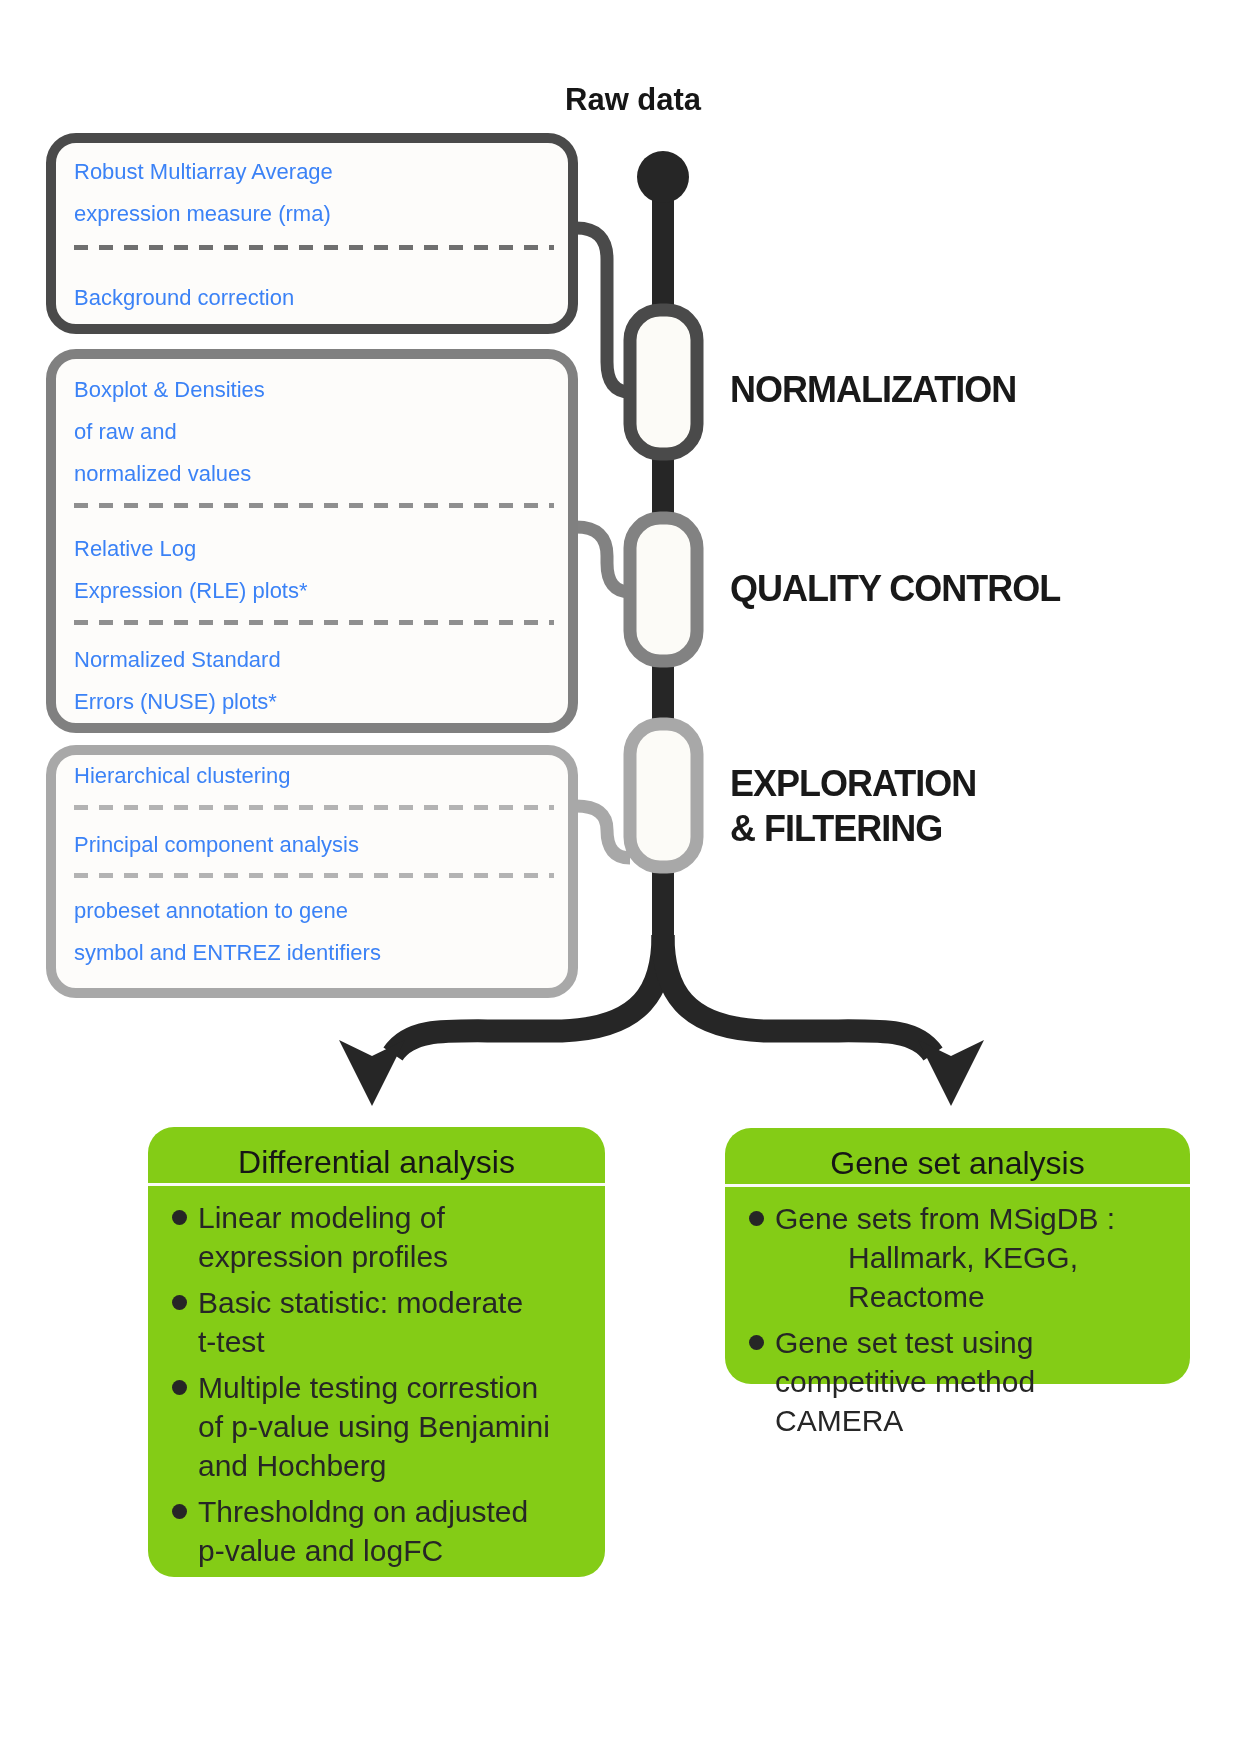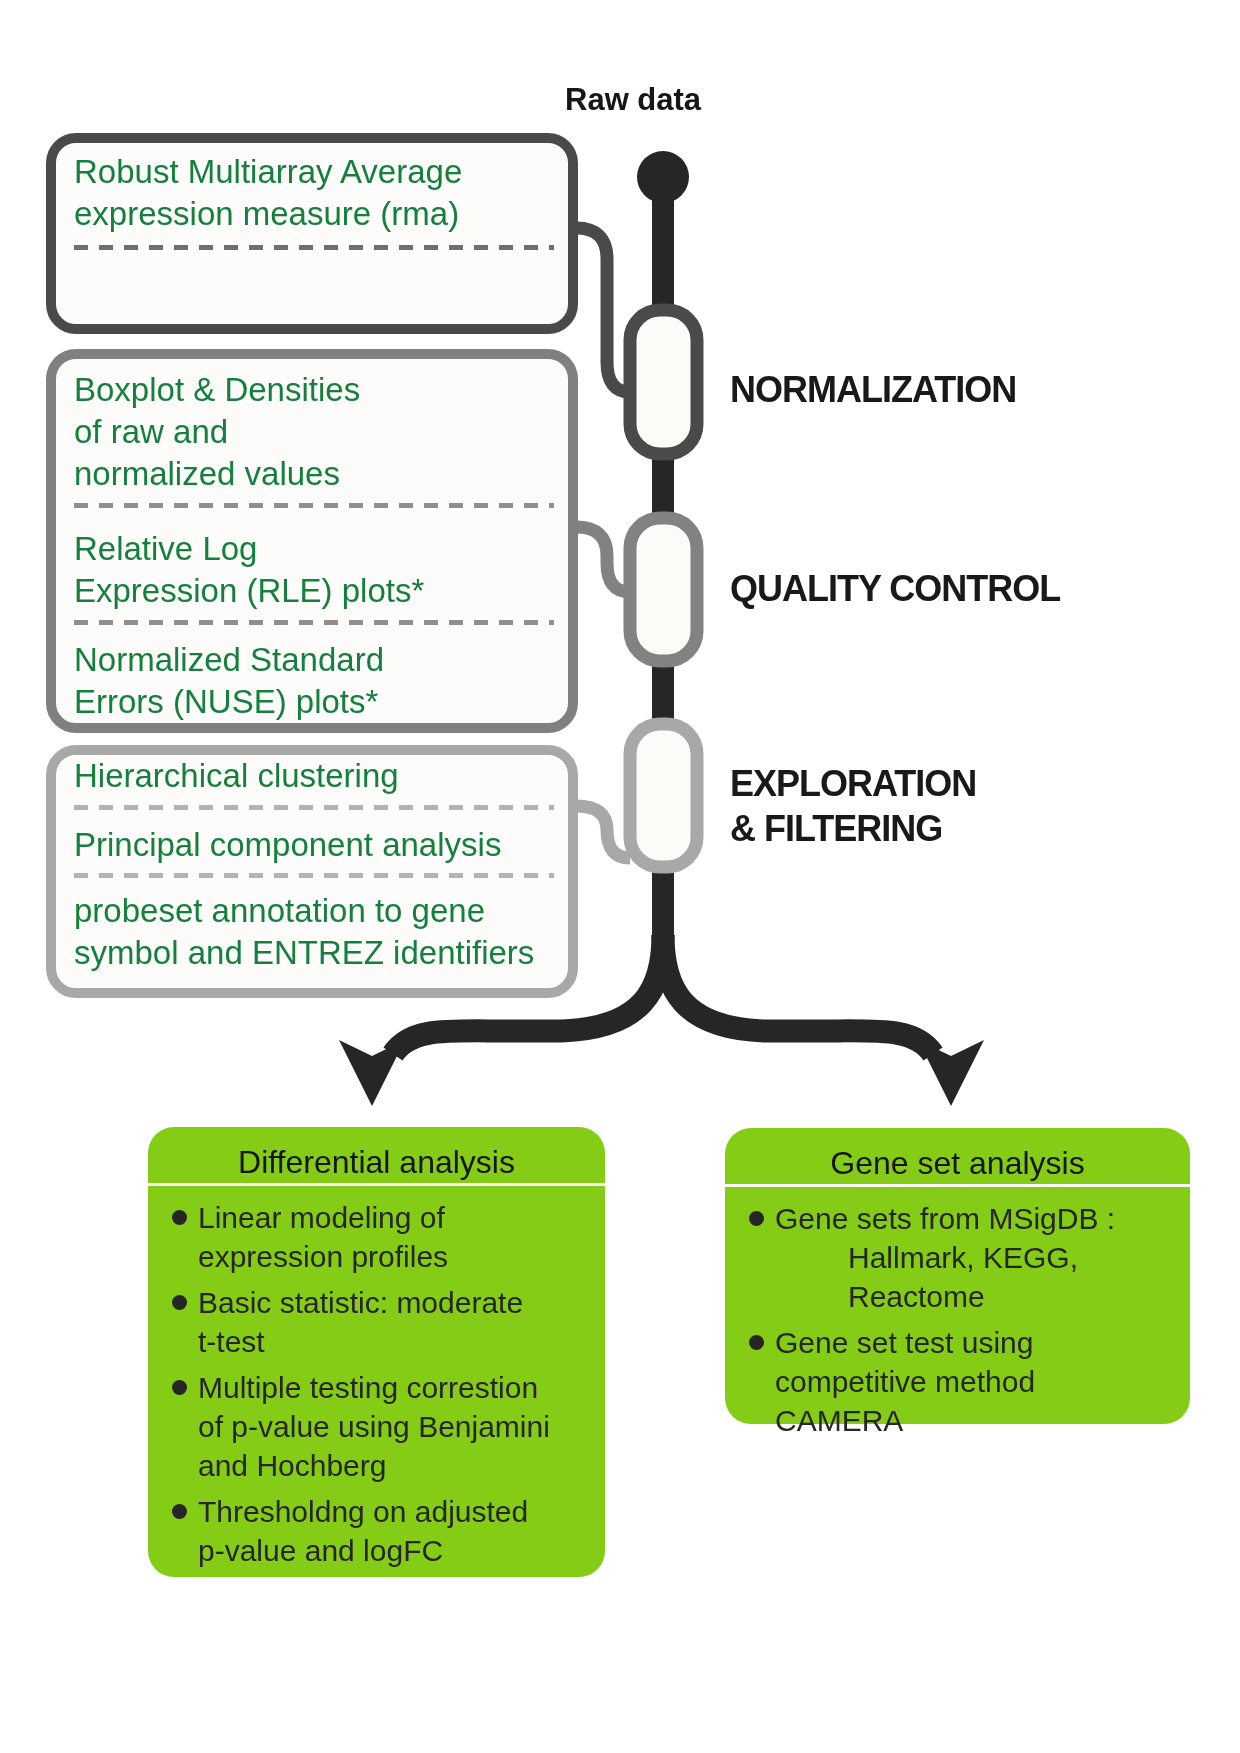--- a/index.html
+++ b/index.html
@@ -12,21 +12,21 @@
   
   .rawdata{
     position:absolute;left:565px;top:82px;z-index:3;
     font-size:31px;font-weight:bold;color:#161616;white-space:nowrap;
   }
 
   
   .stepbox{
     position:absolute;left:46px;width:532px;box-sizing:border-box;z-index:2;
     background:#fdfcfa;border-style:solid;border-radius:30px;
-    padding:0 14px 0 18px;color:#15803d;font-size:33px;line-height:42px;
+    padding:0 14px 0 18px;color:#3b82f6;font-size:22px;line-height:42px;
   }
   .stepbox .row{white-space:pre-line;}
   .divider{height:5px;background:repeating-linear-gradient(90deg,var(--dc) 0 14px,transparent 14px 25px);}
   #stepbox-0{top:133px;height:201px;border:10px solid #4a4a4a;}
   #stepbox-1{top:349px;height:384px;border:10px solid #808080;}
   #stepbox-2{top:745px;height:253px;border:10px solid #a8a8a8;}
 
   
   .stage{
     position:absolute;left:730px;z-index:3;font-weight:bold;font-size:36px;
@@ -35,21 +35,21 @@
   #stage-0{top:367px;}
   #stage-1{top:566px;}
   #stage-2{top:761px;}
 
   
   .abox{
     position:absolute;background:#84cc16;border-radius:26px;z-index:2;
     color:#262626;box-sizing:border-box;
   }
   #abox-0{left:148px;top:1127px;width:457px;height:450px;}
-  #abox-1{left:725px;top:1128px;width:465px;height:296px;}
+  #abox-1{left:725px;top:1128px;width:465px;height:256px;}
   .abox .titlebar{
     height:54px;box-sizing:content-box;display:flex;align-items:flex-end;justify-content:center;
     font-size:32px;color:#161616;border-bottom:3px solid #fafaf8;padding-bottom:2px;
   }
   .abox ul{margin:0;list-style:none;font-size:30px;line-height:39px;padding:12px 8px 0 50px;}
   #abox-1 ul{}
   .abox li{position:relative;margin-bottom:7px;white-space:pre-line;}
   .abox li::before{
     content:"";position:absolute;left:-26px;top:12px;width:15px;height:15px;
     border-radius:50%;background:#262626;
@@ -81,20 +81,21 @@
     <rect x="630" y="518" width="67" height="143" rx="30" fill="#fcfbf7" stroke="#828282" stroke-width="13"></rect>
     <rect x="630" y="724" width="67" height="143" rx="30" fill="#fcfbf7" stroke="#a8a8a8" stroke-width="13"></rect>
   </svg>
 
   <div class="rawdata">Raw data</div>
 
   <div class="stepbox" id="stepbox-0">
     <div class="row" style="margin-top:8px">Robust Multiarray Average
 expression measure (rma)</div>
     <div class="divider" style="--dc:#6f6f6f;margin-top:10px"></div>
+    <div class="row" style="margin-top:27px">Background correction</div>
   </div>
 
   <div class="stepbox" id="stepbox-1">
     <div class="row" style="margin-top:10px">Boxplot &amp; Densities
 of raw and
 normalized values</div>
     <div class="divider" style="--dc:#8f8f8f;margin-top:8px"></div>
     <div class="row" style="margin-top:20px">Relative Log
 Expression (RLE) plots*</div>
     <div class="divider" style="--dc:#8f8f8f;margin-top:8px"></div>

